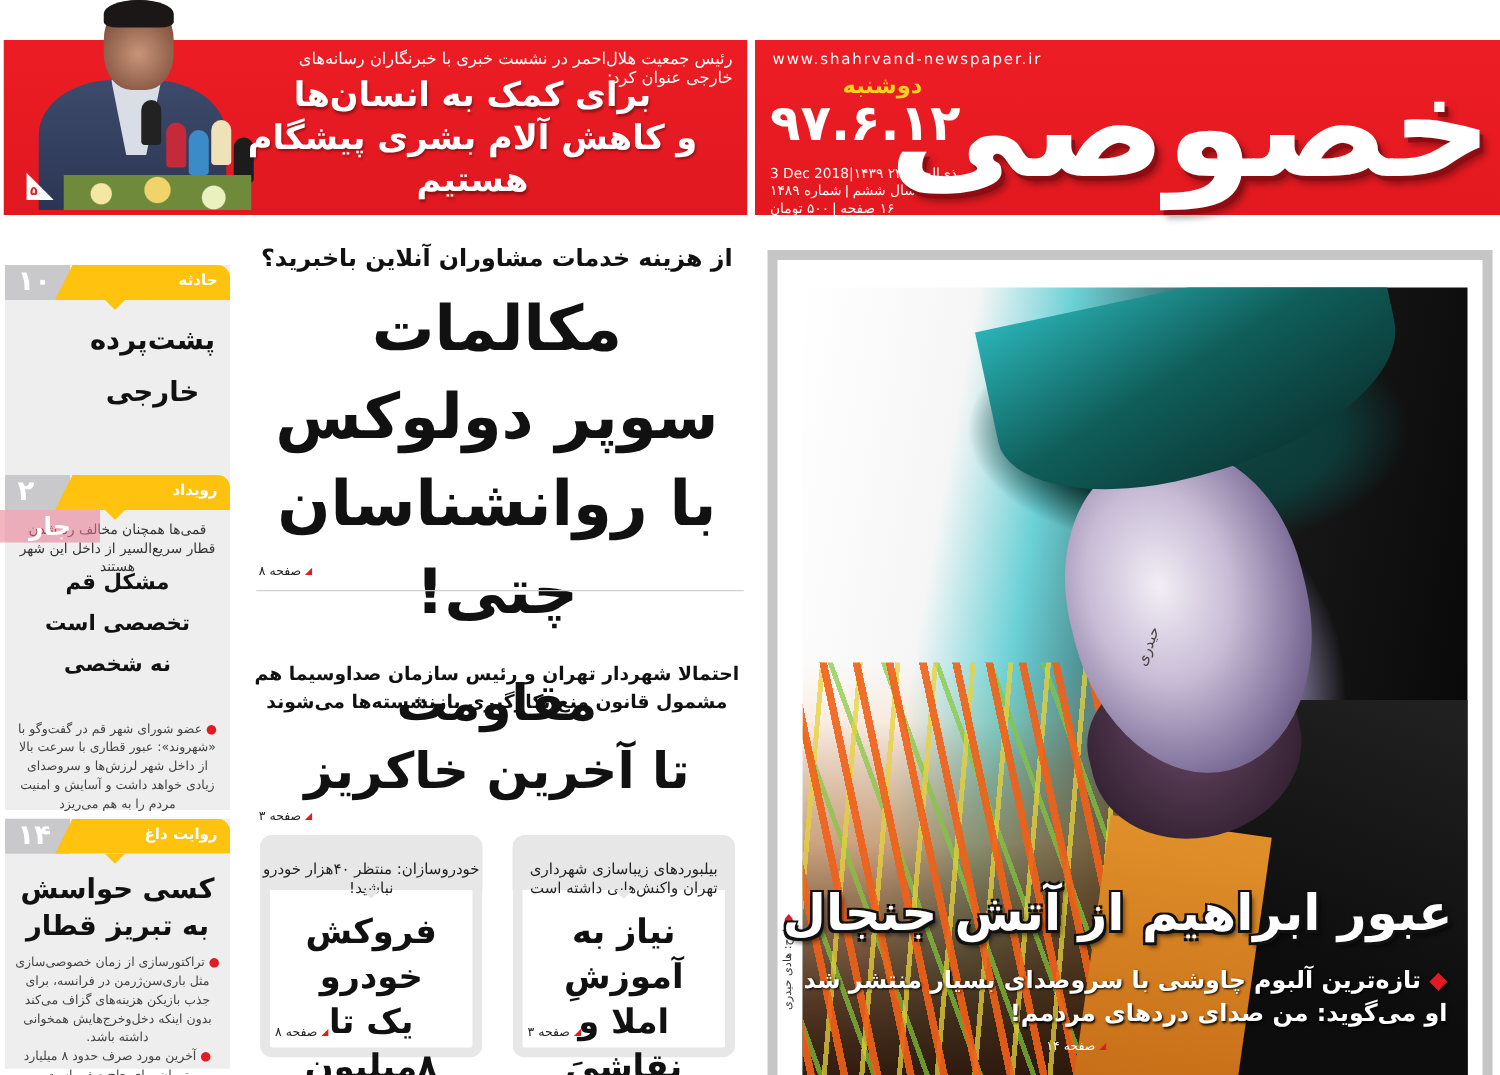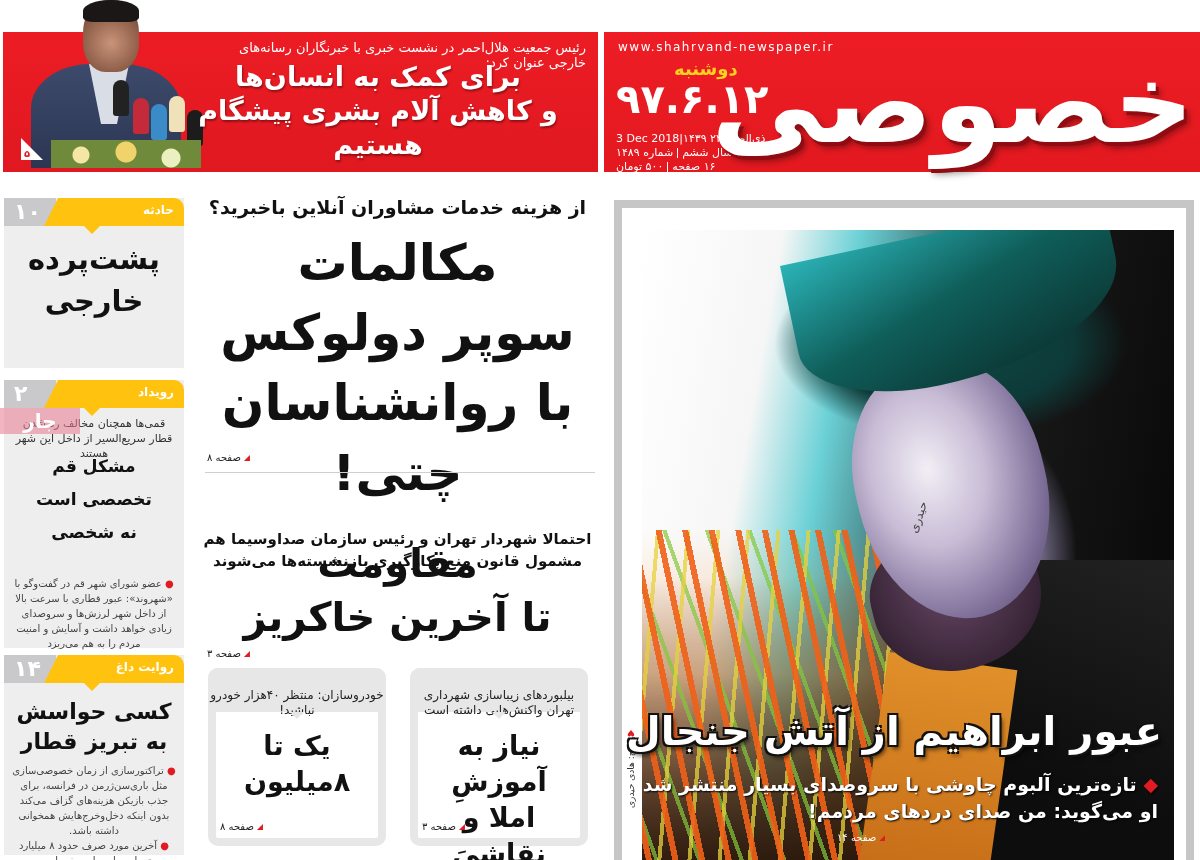--- a/index.html
+++ b/index.html
@@ -133,28 +133,28 @@
     </div>
     <div class="meta-line meta-3">
       <span>۱۶ صفحه</span><span class="vline"></span><span>۵۰۰ تومان</span>
     </div>
     <div class="logo">خصوصی</div>
   </div>
 </header>
 
 <aside>
 
-  <section class="side-box" style="top:198px;height:170px;">
+  <section class="side-box" style="top:212px;height:170px;">
     <div class="side-tab">
       <div class="num">۱۰</div>
       <div class="yel"></div>
       <div class="label">حادثه</div>
       <div class="pointer"></div>
     </div>
-    <div class="side-headline" style="top:40px;font-size:29px;line-height:42px;">
+    <div class="side-headline" style="top:40px;font-size:22px;line-height:42px;margin-left:28px;">
       <div>پشت‌پرده</div>
       <div>خارجی</div>
     </div>
   </section>
 
   <section class="side-box" style="top:380px;height:268px;">
     <div class="side-tab">
       <div class="num">۲</div>
       <div class="yel"></div>
       <div class="label">رویداد</div>
@@ -215,20 +215,21 @@
     <div class="mega" style="left:0;top:346px;width:405px;font-size:40px;line-height:54px;">
       <div>مقاومت</div>
       <div>تا آخرین خاکریز</div>
     </div>
     <div class="page-ref" style="left:12px;top:458px;">صفحه ۳</div>
   </article>
 
   <article class="minibox" style="left:13px;top:478px;">
     <div class="minibox-head">خودروسازان: منتظر ۴۰هزار خودرو نباشید!</div>
     <div class="minibox-title">
+      <div>فروکش خودرو</div>
       <div>یک تا ۸میلیون</div>
     </div>
     <div class="page-ref">صفحه ۸</div>
   </article>
 
   <article class="minibox" style="left:215px;top:478px;">
     <div class="minibox-head">بیلبوردهای زیباسازی شهرداری تهران واکنش‌هایی داشته است</div>
     <div class="minibox-title">
       <div>نیاز به آموزشِ</div>
       <div>املا و نقاشیَ</div>

